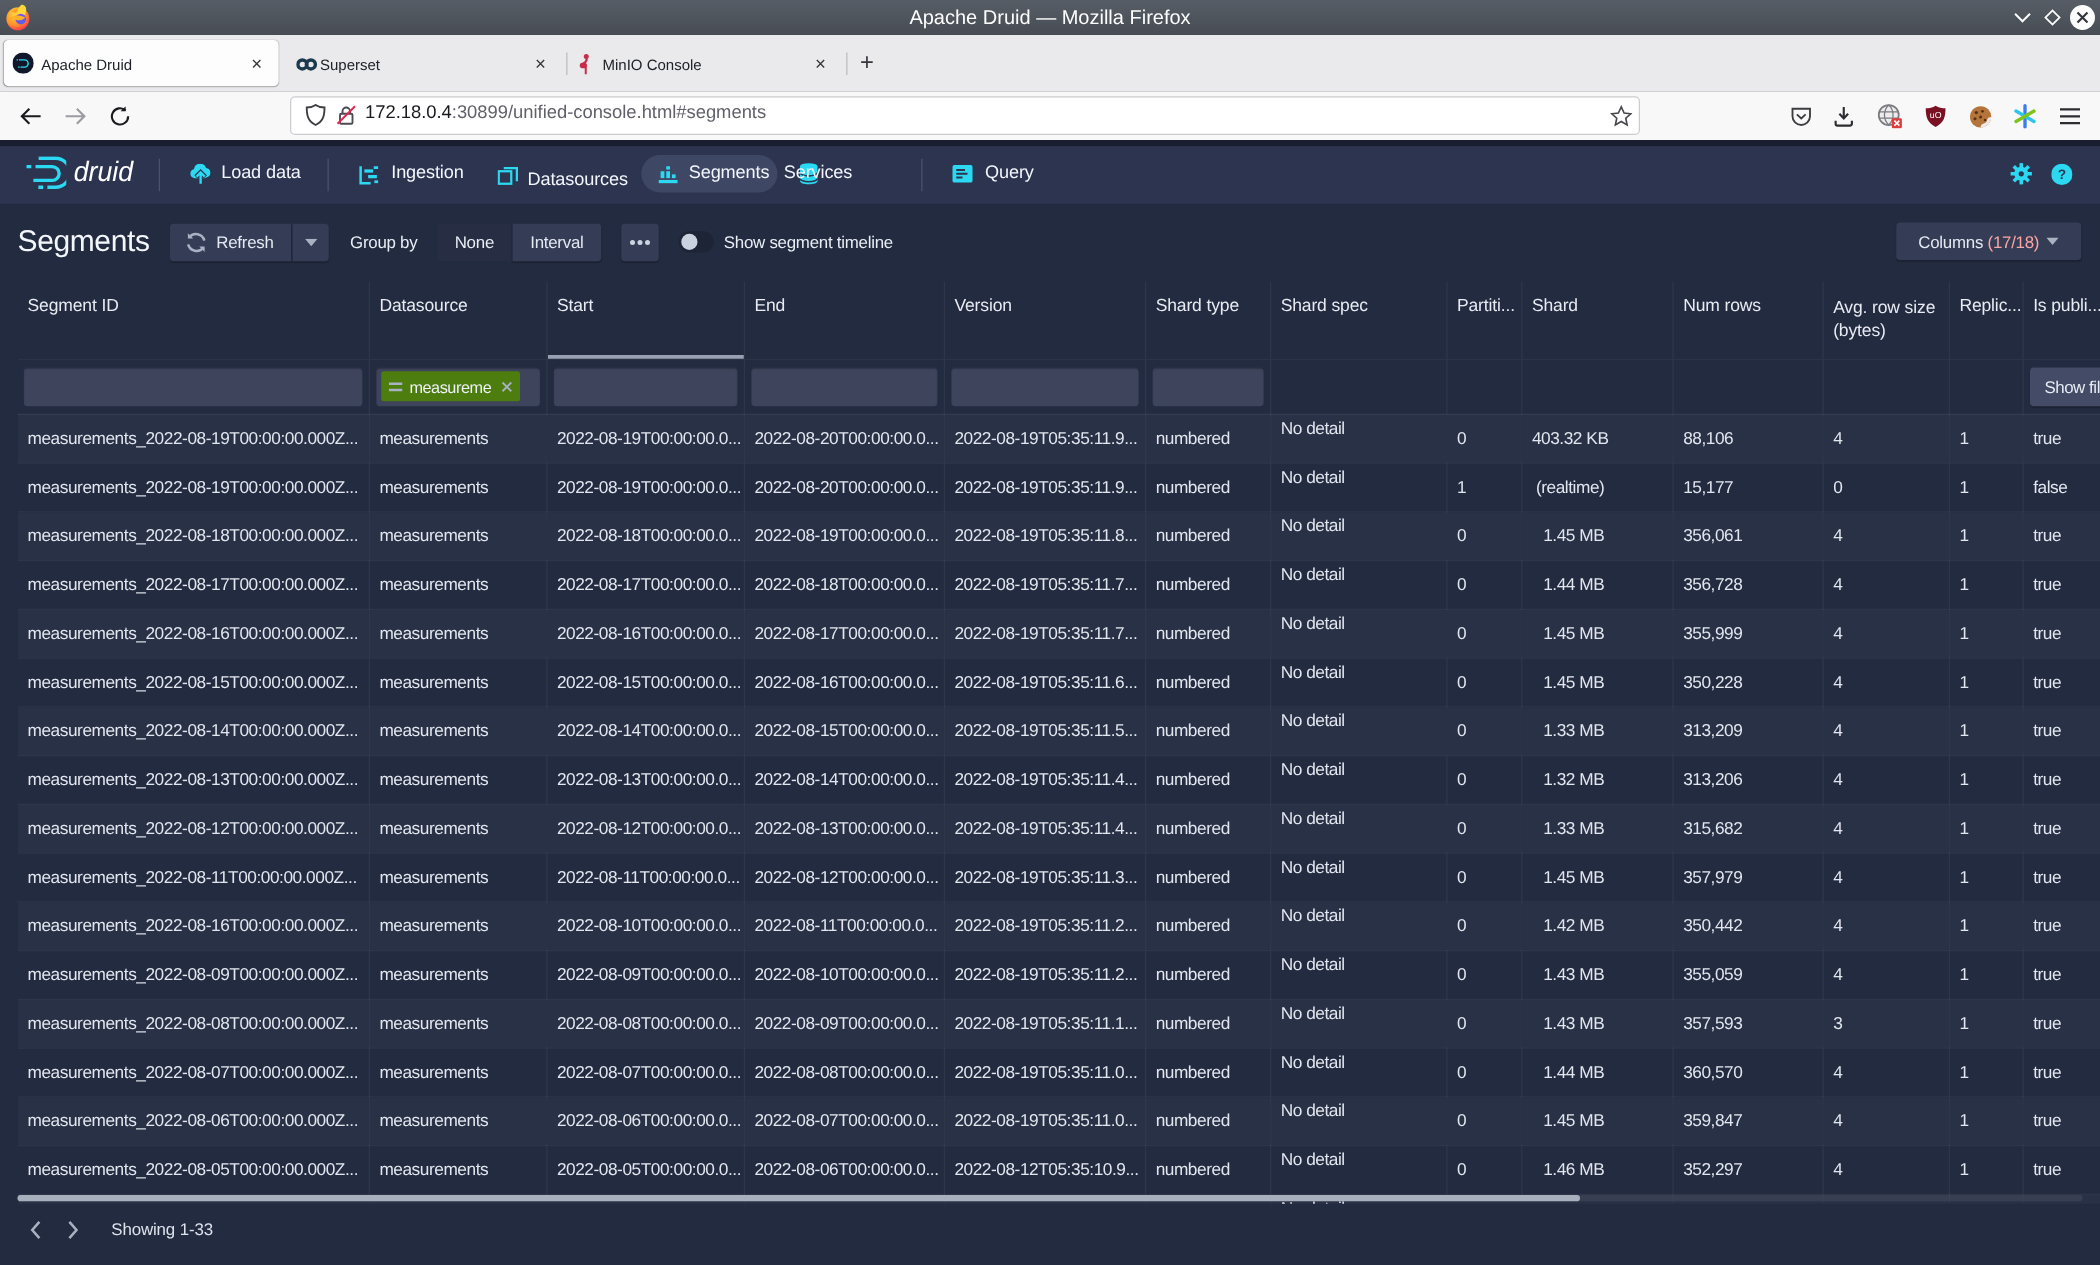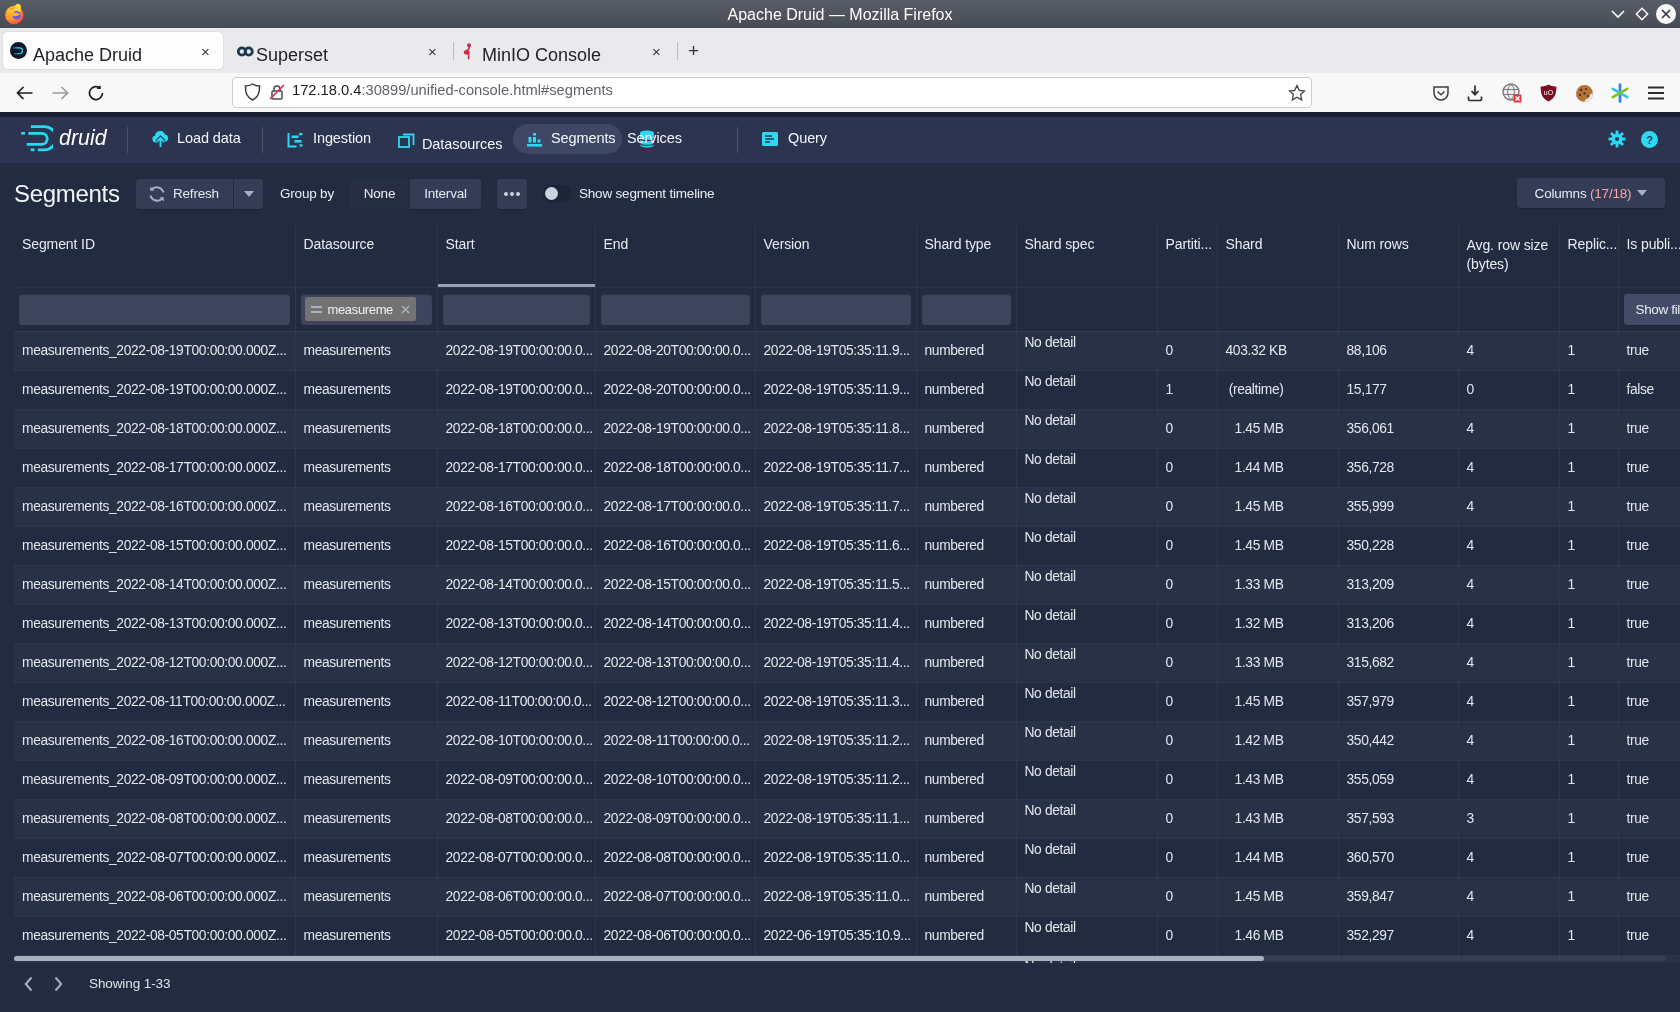--- a/index.html
+++ b/index.html
@@ -2,21 +2,21 @@
 <html><head><meta charset="utf-8"><title>Apache Druid</title><style>
 *{margin:0;padding:0;box-sizing:border-box}
 html,body{width:1680px;height:1012px;overflow:hidden;font-family:"Liberation Sans",sans-serif;-webkit-font-smoothing:antialiased}
 body{position:relative;background:#232b40}
 .abs{position:absolute}
 
 .titlebar{left:0;top:0;width:1680px;height:28px;background:linear-gradient(#575d66,#474c54);color:#fbfbfb;font-size:13px}
 .tbtitle{left:0;right:0;top:6px;text-align:center;color:#fdfdfd}
 .tabbar{left:0;top:28px;width:1680px;height:45px;background:#eaeaed}
 .tab-active{left:3px;top:32px;width:220px;height:37px;background:#fdfdfe;border-radius:4px;box-shadow:0 0 1px rgba(0,0,0,.4)}
-.tabtxt{font-size:18px;color:#21232a;position:absolute;white-space:nowrap}
+.tabtxt{font-size:12px;color:#21232a;position:absolute;white-space:nowrap}
 .tabx{position:absolute;font-size:15px;color:#35373d}
 .tabsep{position:absolute;top:42px;width:1px;height:18px;background:#bcbcc0}
 .toolbar{left:0;top:73px;width:1680px;height:39px;background:#f8f8f8}
 .navstrip{left:0;top:112px;width:1680px;height:5px;background:#191f31}
 .urlbar{left:232px;top:77px;width:1080px;height:31px;background:#fff;border:1px solid #ccccd0;border-radius:4px}
 .urltxt{left:292px;top:82px;font-size:14.7px;color:#1b1b1f;white-space:nowrap}
 .urltxt .dim{color:#61616b}
 
 .dnav{left:0;top:117px;width:1680px;height:46px;background:#2c3450}
 .dlogo{left:59px;top:127px;font-size:22.5px;font-style:italic;color:#fff;transform:scaleX(0.95);transform-origin:left top;line-height:1}
@@ -310,21 +310,21 @@
           <th>Is publi...</th>
         </tr>
       </thead>
       <tbody>
         <tr class="filter">
           <td>
             <div class="finput"></div>
           </td>
           <td>
             <div style="height:31px;background:#3d445c;border-radius:3px;box-shadow:inset 0 1px 1px rgba(0,0,0,.3);display:flex;align-items:center;padding:0 4px">
-              <span style="display:inline-flex;align-items:center;height:24px;background:#737373;border-radius:2px;padding:0 6px;font-size:13px;color:#eef1f7"><svg width="11" height="9" viewBox="0 0 11 9" style="margin-right:6px">
+              <span style="display:inline-flex;align-items:center;height:24px;background:#4d7c0f;border-radius:2px;padding:0 6px;font-size:13px;color:#eef1f7"><svg width="11" height="9" viewBox="0 0 11 9" style="margin-right:6px">
                   <path d="M0 2 h11 M0 7 h11" stroke="#a9b1c2" stroke-width="2"></path>
                 </svg>measureme<svg width="9" height="9" viewBox="0 0 9 9" style="margin-left:8px">
                   <path d="M1 1 L8 8 M8 1 L1 8" stroke="#a9b1c2" stroke-width="1.5"></path>
                 </svg></span>
             </div>
           </td>
           <td>
             <div class="finput"></div>
           </td>
           <td>
@@ -569,21 +569,21 @@
           <td><span class="num" style="width:38px">359,847</span></td>
           <td>4</td>
           <td>1</td>
           <td>true</td>
         </tr>
         <tr>
           <td>measurements_2022-08-05T00:00:00.000Z...</td>
           <td>measurements</td>
           <td>2022-08-05T00:00:00.0...</td>
           <td>2022-08-06T00:00:00.0...</td>
-          <td>2022-06-19T05:35:10.9...</td>
+          <td>2022-08-12T05:35:10.9...</td>
           <td>numbered</td>
           <td class="topal">No detail</td>
           <td>0</td>
           <td><span class="num" style="width:58px">1.46 MB</span></td>
           <td><span class="num" style="width:38px">352,297</span></td>
           <td>4</td>
           <td>1</td>
           <td>true</td>
         </tr>
         <tr class="odd">

